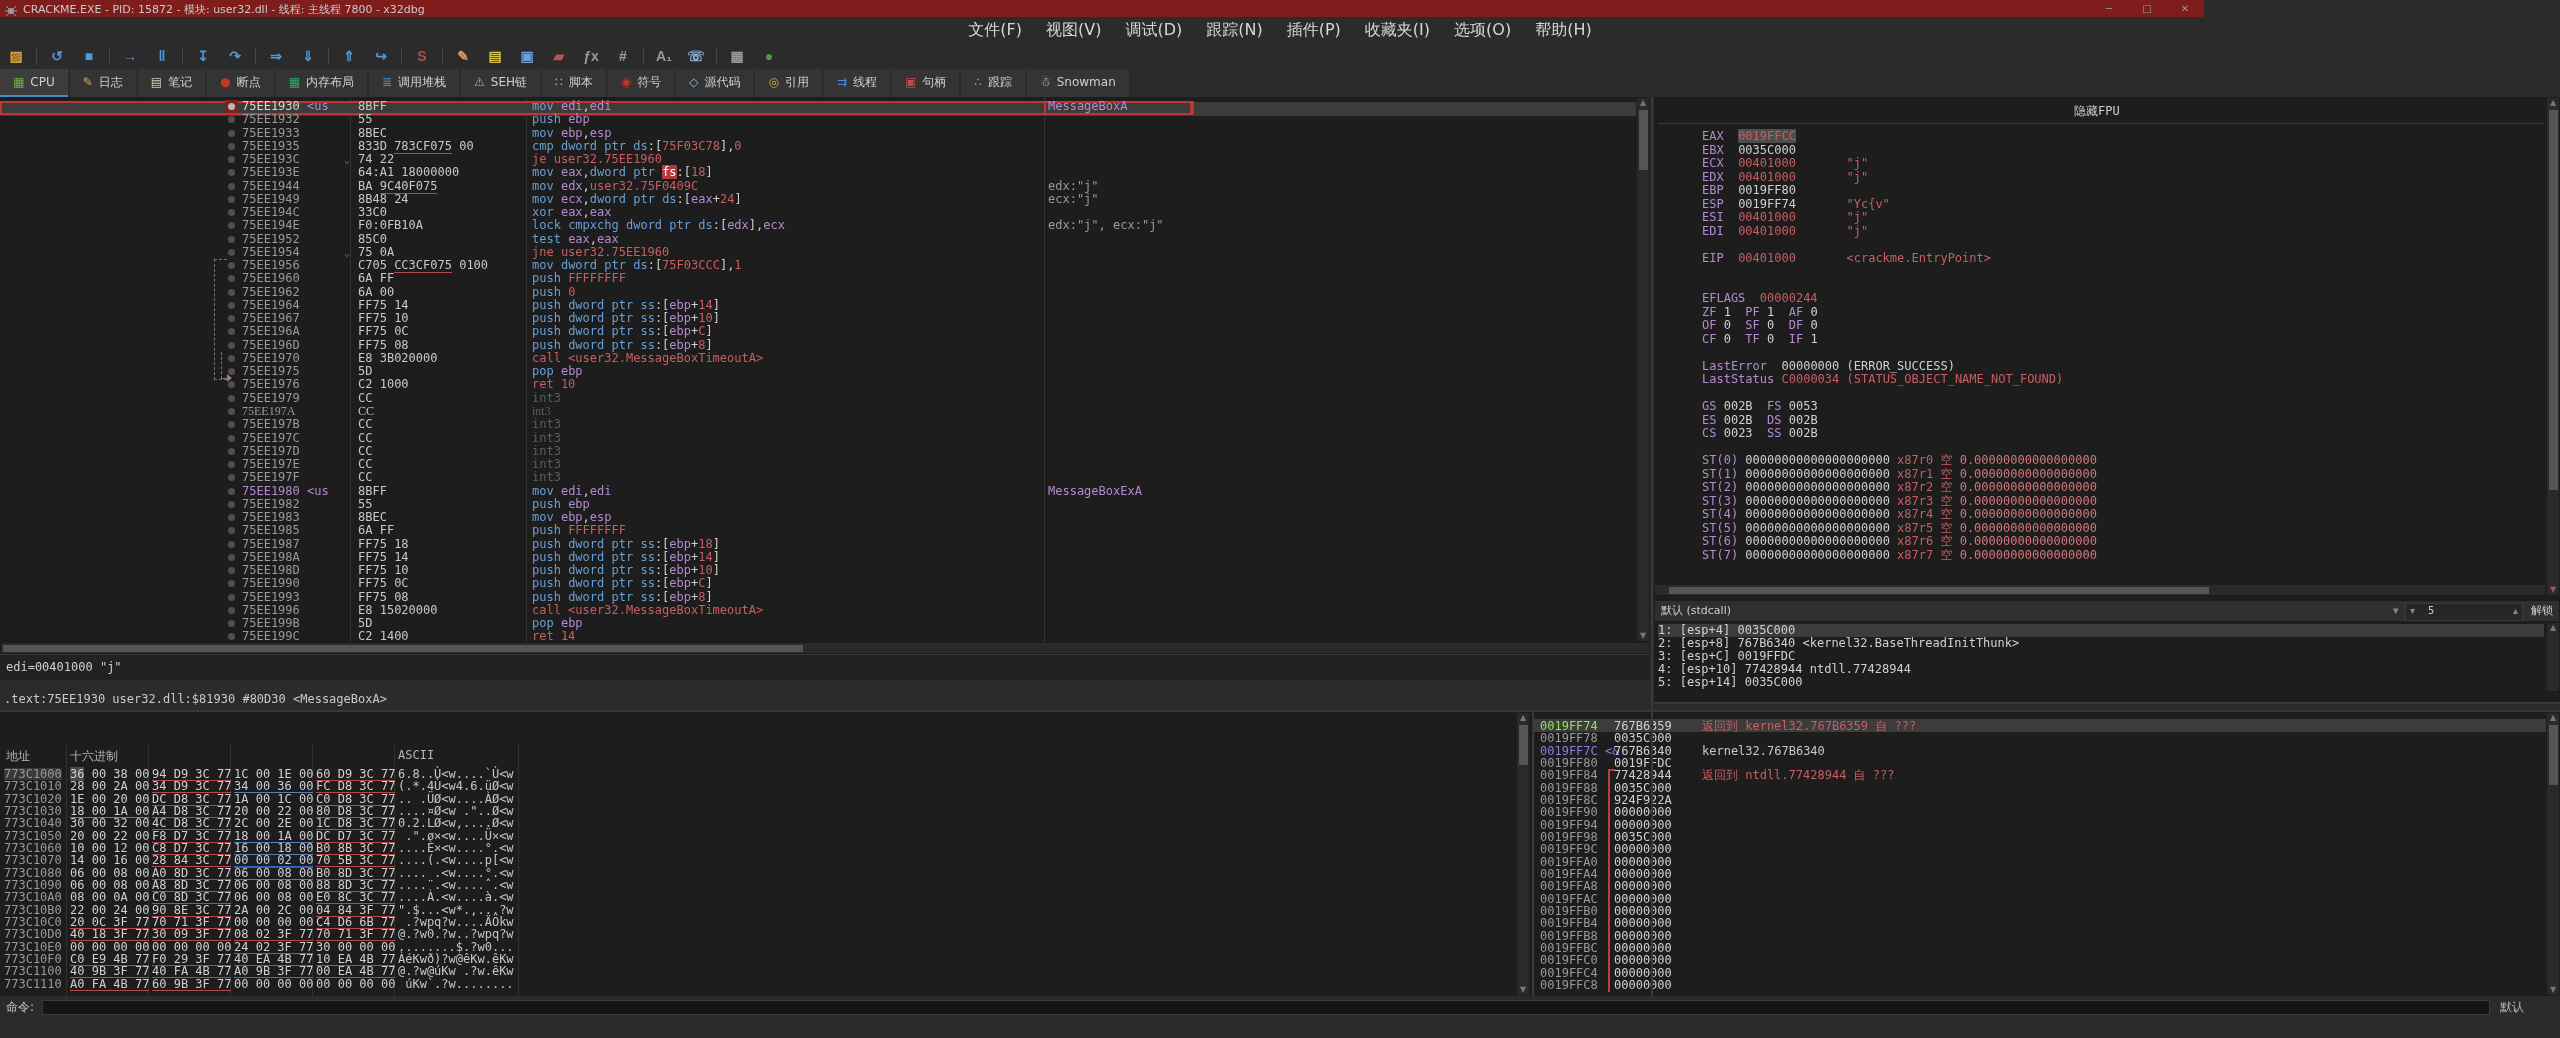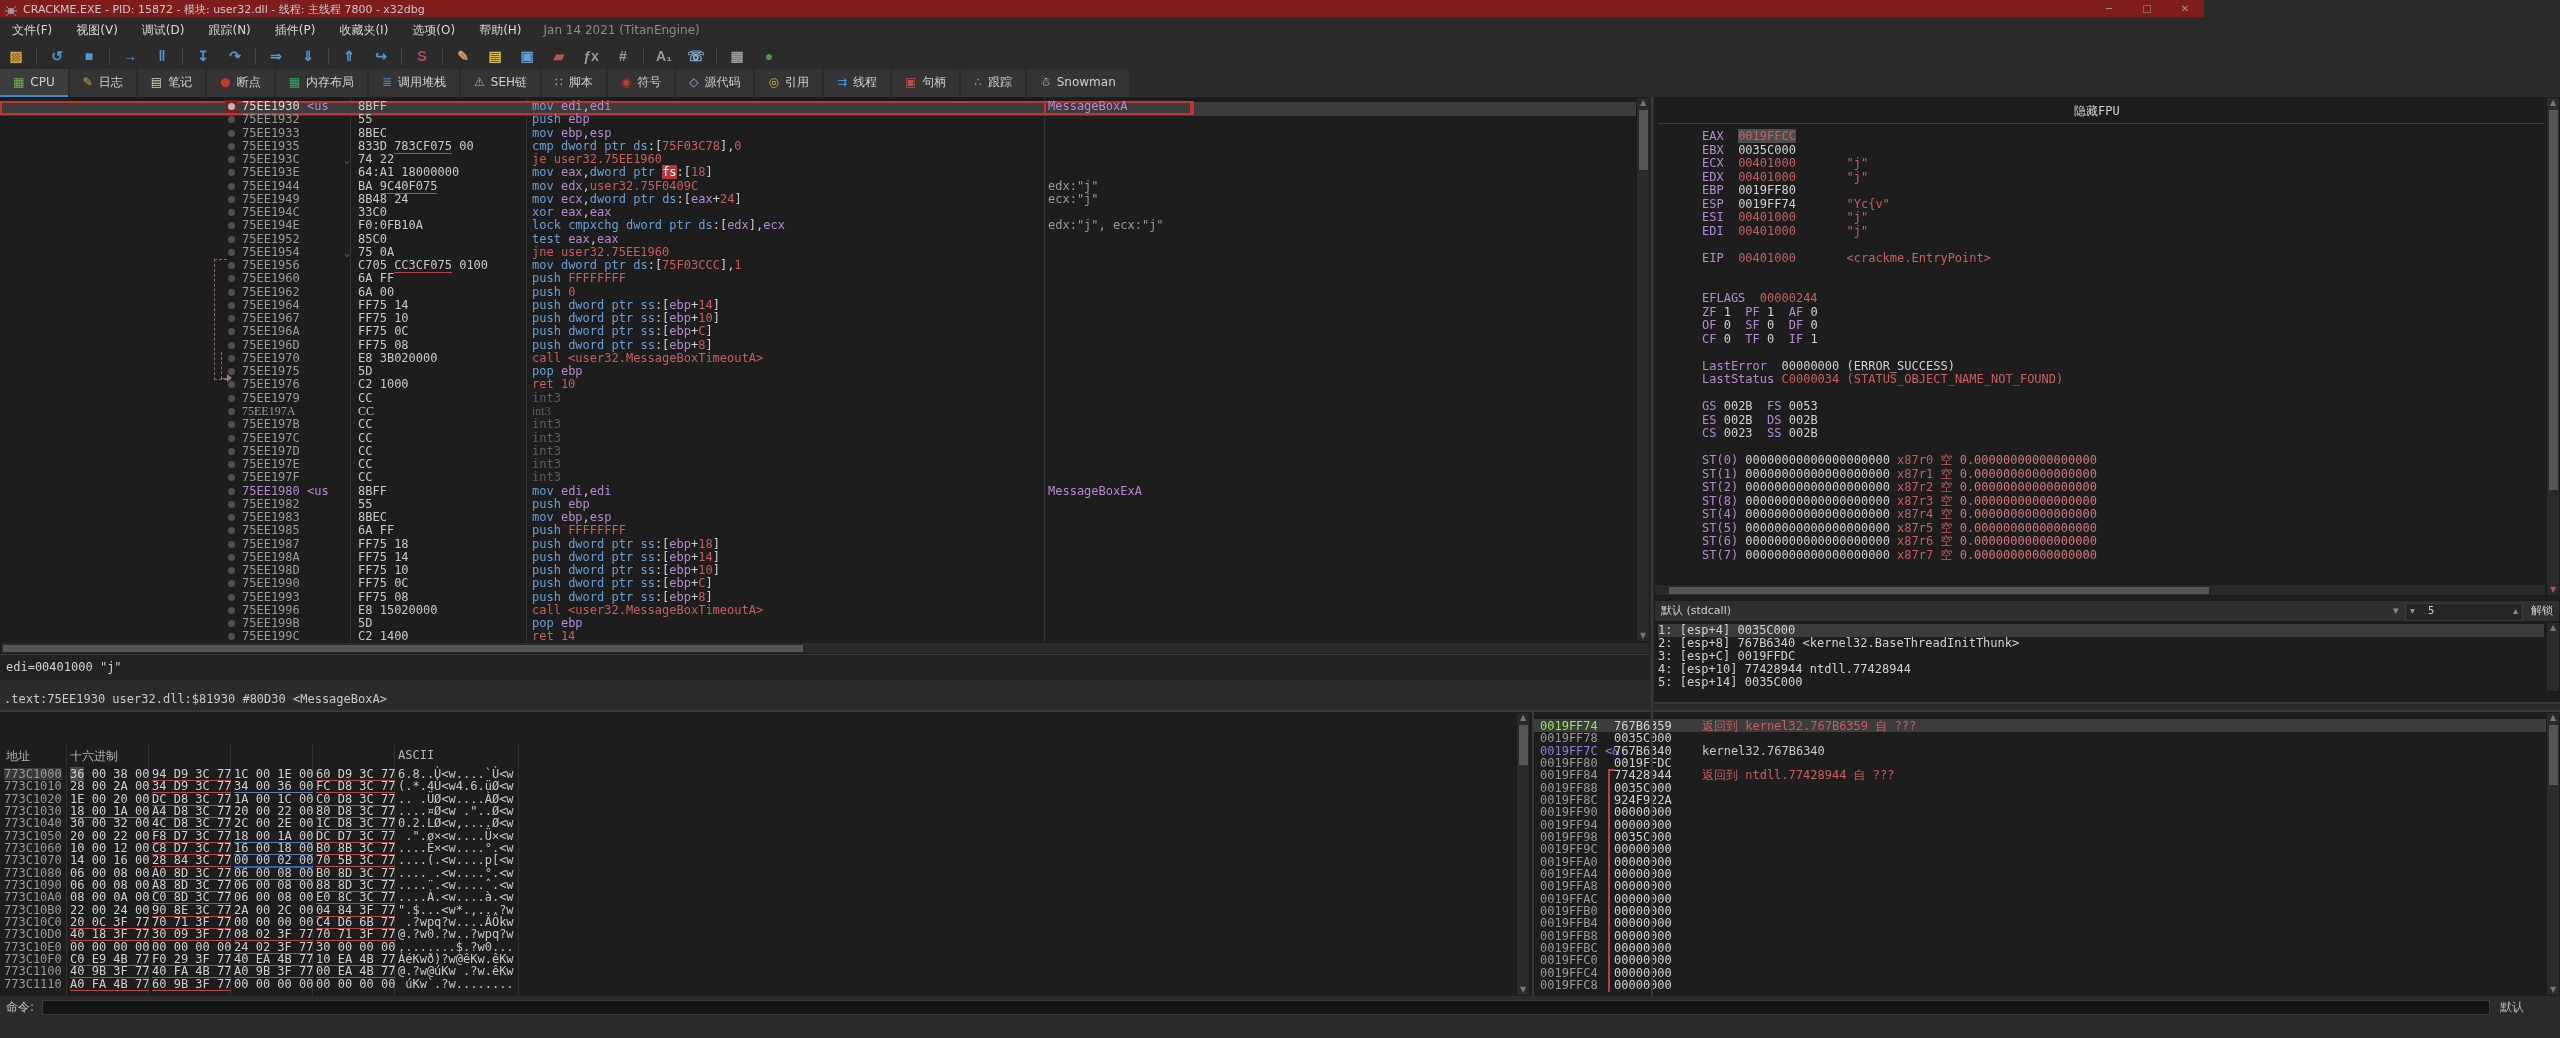--- a/index.html
+++ b/index.html
@@ -6,21 +6,21 @@
   #screen{position:relative;width:2560px;height:1038px;background:#2b2b2b;overflow:hidden;
           font-family:"DejaVu Sans","Liberation Sans",sans-serif;color:#d0d0d0;}
   .mono{font-family:"DejaVu Sans Mono","Liberation Mono",monospace;}
   
   #titlebar{position:absolute;left:0;top:0;width:2204px;height:17px;background:#7f1d1d;
             display:flex;align-items:flex-end;font-size:11px;color:#c9c9c9;}
   #titlebar .app-ico{width:14px;height:12px;margin:0 5px 0 4px;}
   #wincontrols{position:absolute;right:0;top:0;height:17px;display:flex;}
   #wincontrols span{width:38px;text-align:center;font-size:10px;color:#9a9a9a;line-height:17px;}
   #menubar{position:absolute;left:0;top:17px;width:2560px;height:26px;background:#2b2b2b;
-           display:flex;align-items:center;font-size:12px;color:#d6d6d6;border-bottom:1px solid #242424;}
+           display:flex;align-items:center;font-size:16px;color:#d6d6d6;border-bottom:1px solid #242424;flex-direction:column;}
   .menu-item{padding:0 12px;line-height:25px;}
   #build-date{color:#8a8a8a;margin-left:10px;}
   #toolbar{position:absolute;left:0;top:43px;width:2560px;height:26px;background:#2b2b2b;
            display:flex;align-items:center;border-bottom:1px solid #242424;}
   .tbtn{width:26px;height:22px;margin:0 3px;display:flex;align-items:center;justify-content:center;
         font-size:14px;font-weight:bold;background:transparent;border:0;padding:0;}
   .tsep{width:1px;height:18px;background:#454545;margin:0 4px;}
   #tabbar{position:absolute;left:0;top:69px;width:2560px;height:28px;background:#2b2b2b;display:flex;}
   .tab{display:flex;align-items:center;gap:6px;padding:0 13px;margin-right:2px;background:#343434;
        font-size:12px;color:#cfcfcf;height:26px;border-bottom:2px solid transparent;}
@@ -450,21 +450,21 @@
         <div class="rline" style="top: 262.5px;"><span class="rn">LastError  </span><span class="w">00000000 </span><span class="w">(ERROR_SUCCESS)</span></div>
         <div class="rline" style="top: 276px;"><span class="rn">LastStatus </span><span class="rd">C0000034 </span><span class="rd">(STATUS_OBJECT_NAME_NOT_FOUND)</span></div>
         <div class="rline" style="top: 289.5px;"></div>
         <div class="rline" style="top: 303px;"><span class="rn">GS</span><span class="w"> 002B  </span><span class="rn">FS</span><span class="w"> 0053</span></div>
         <div class="rline" style="top: 316.5px;"><span class="rn">ES</span><span class="w"> 002B  </span><span class="rn">DS</span><span class="w"> 002B</span></div>
         <div class="rline" style="top: 330px;"><span class="rn">CS</span><span class="w"> 0023  </span><span class="rn">SS</span><span class="w"> 002B</span></div>
         <div class="rline" style="top: 343.5px;"></div>
         <div class="rline" style="top: 357px;"><span class="rn">ST(0) </span><span class="w">00000000000000000000 </span><span class="rd">x87r0 </span><span class="rd">空 </span><span class="pk">0.00000000000000000</span></div>
         <div class="rline" style="top: 370.5px;"><span class="rn">ST(1) </span><span class="w">00000000000000000000 </span><span class="rd">x87r1 </span><span class="rd">空 </span><span class="pk">0.00000000000000000</span></div>
         <div class="rline" style="top: 384px;"><span class="rn">ST(2) </span><span class="w">00000000000000000000 </span><span class="rd">x87r2 </span><span class="rd">空 </span><span class="pk">0.00000000000000000</span></div>
-        <div class="rline" style="top: 397.5px;"><span class="rn">ST(8) </span><span class="w">00000000000000000000 </span><span class="rd">x87r3 </span><span class="rd">空 </span><span class="pk">0.00000000000000000</span></div>
+        <div class="rline" style="top: 397.5px;"><span class="rn">ST(3) </span><span class="w">00000000000000000000 </span><span class="rd">x87r3 </span><span class="rd">空 </span><span class="pk">0.00000000000000000</span></div>
         <div class="rline" style="top: 411px;"><span class="rn">ST(4) </span><span class="w">00000000000000000000 </span><span class="rd">x87r4 </span><span class="rd">空 </span><span class="pk">0.00000000000000000</span></div>
         <div class="rline" style="top: 424.5px;"><span class="rn">ST(5) </span><span class="w">00000000000000000000 </span><span class="rd">x87r5 </span><span class="rd">空 </span><span class="pk">0.00000000000000000</span></div>
         <div class="rline" style="top: 438px;"><span class="rn">ST(6) </span><span class="w">00000000000000000000 </span><span class="rd">x87r6 </span><span class="rd">空 </span><span class="pk">0.00000000000000000</span></div>
         <div class="rline" style="top: 451.5px;"><span class="rn">ST(7) </span><span class="w">00000000000000000000 </span><span class="rd">x87r7 </span><span class="rd">空 </span><span class="pk">0.00000000000000000</span></div>
       </div>
   </div>
   <div class="sb" style="left:1654px;top:584px;width:892px;height:12px;">
     <div class="thumb" style="left:14px;top:2px;width:540px;height:7px;"></div>
   </div>
   <div class="sb" style="left:2546px;top:97px;width:14px;height:499px;">

